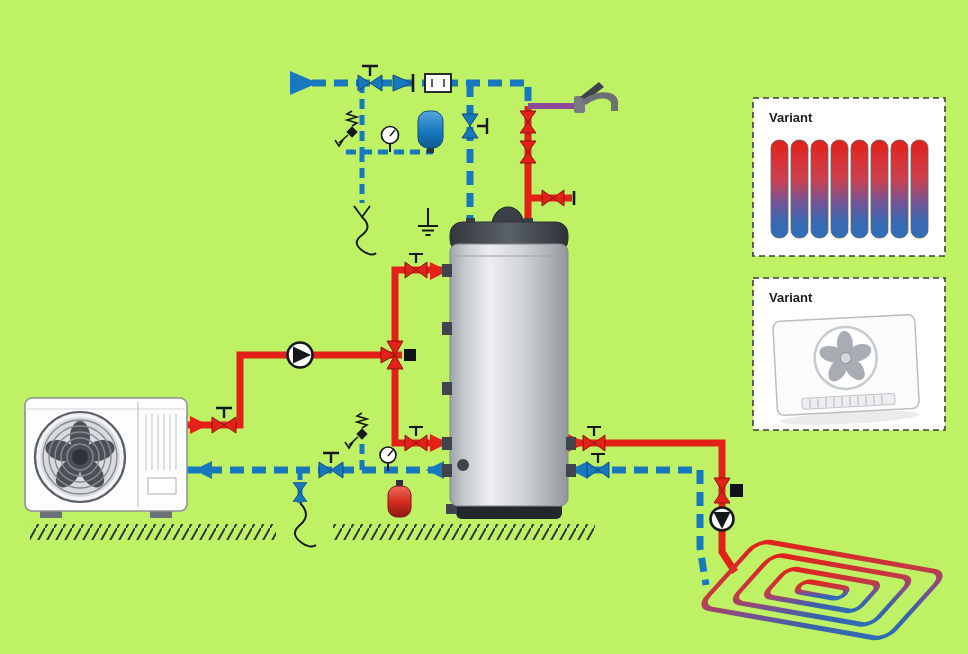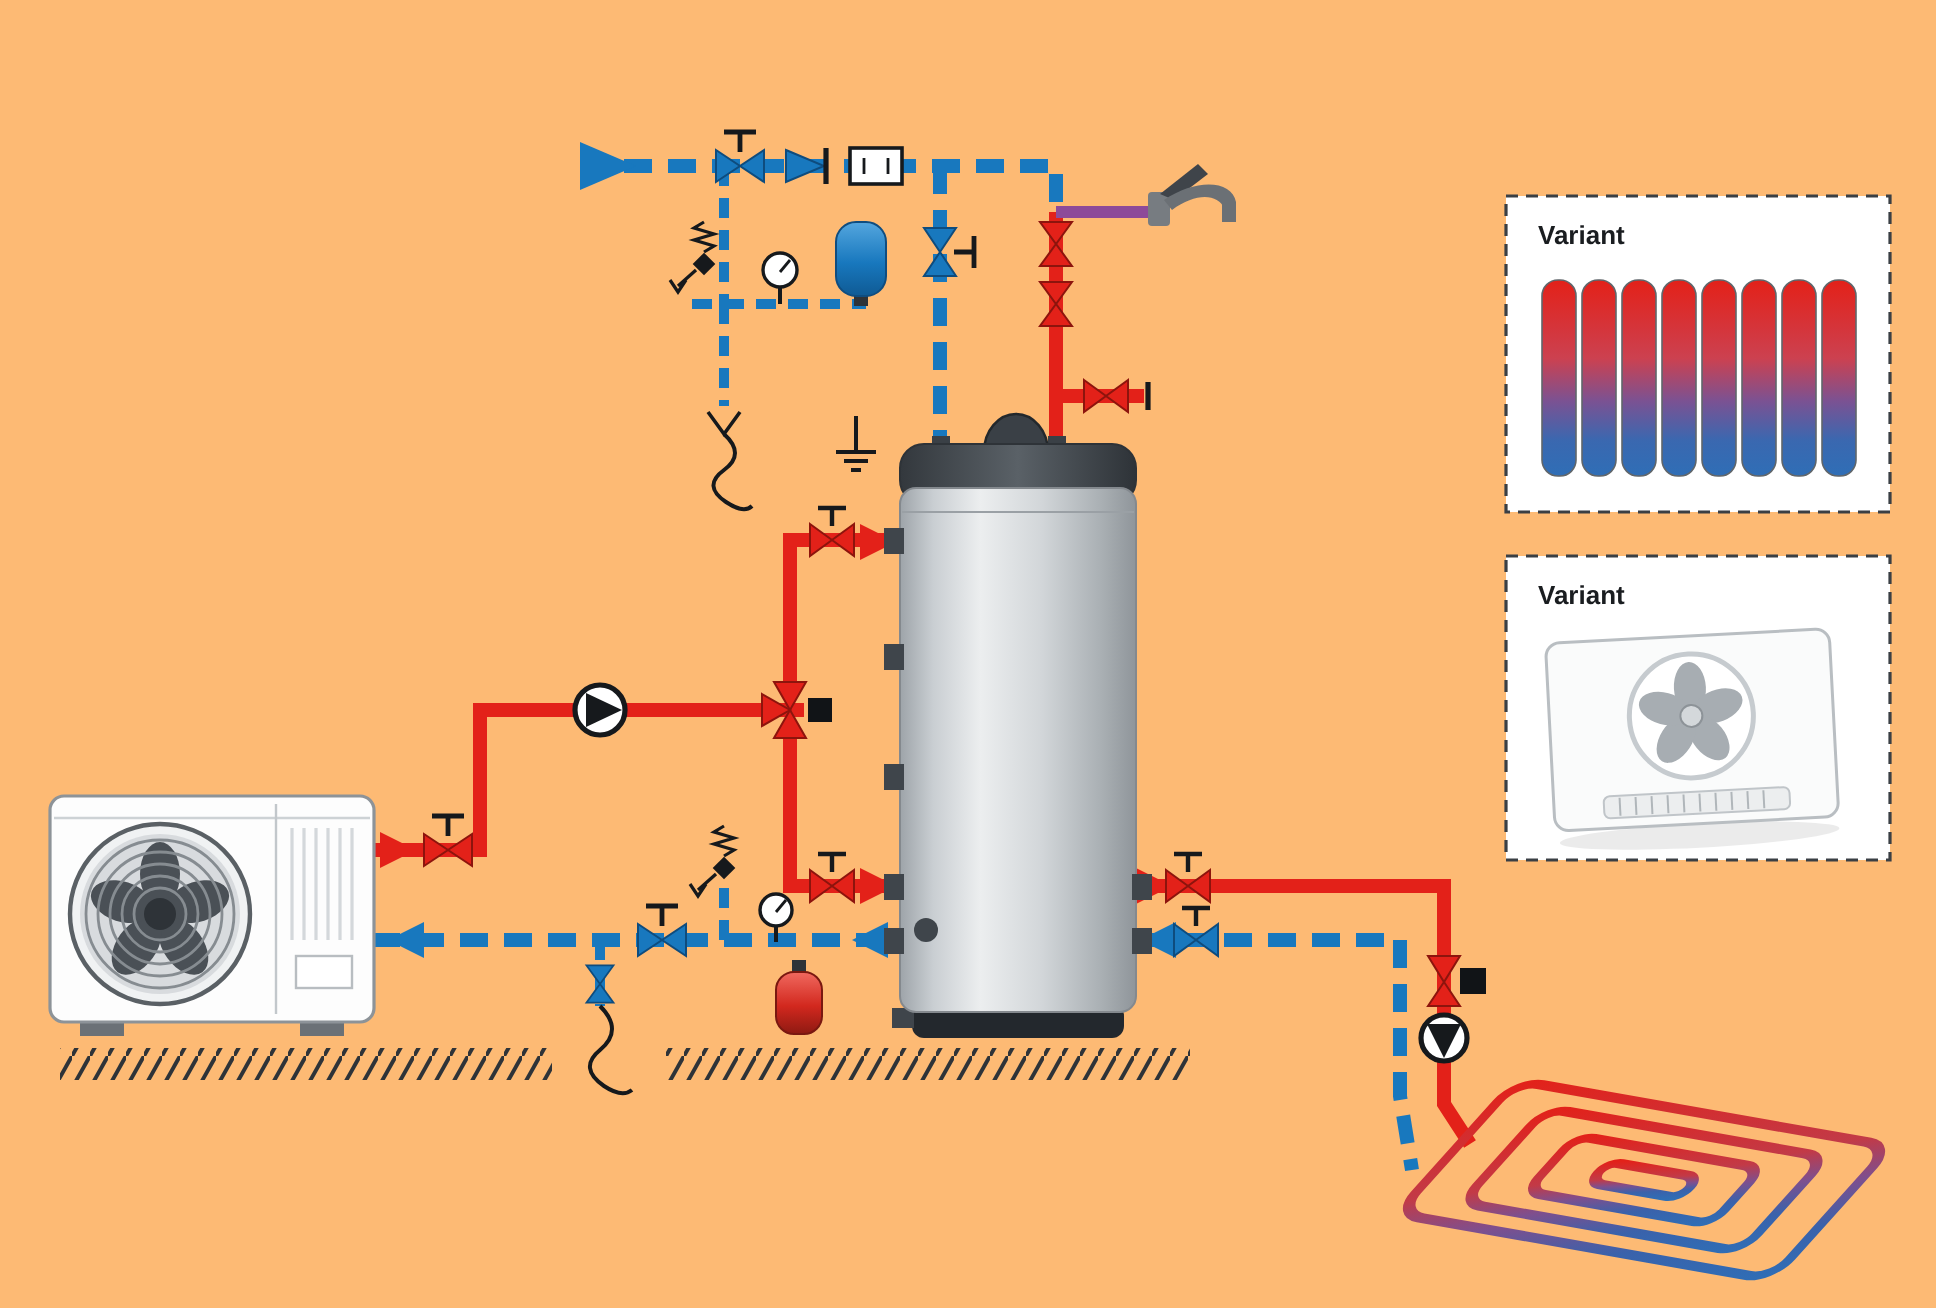--- a/index.html
+++ b/index.html
@@ -1,16 +1,16 @@
 <!DOCTYPE html>
 <html><head>
 <meta charset="utf-8">
 <style>
   html,body{margin:0;padding:0;background:#ffffff;}
-  .stage{position:relative;width:968px;height:654px;background:#fdba74;overflow:hidden;
+  .stage{position:relative;width:968px;height:654px;background:#bef264;overflow:hidden;
          font-family:"Liberation Sans", sans-serif;}
   svg{display:block;}
   text.variant{font-family:"Liberation Sans", sans-serif;font-size:13px;font-weight:bold;fill:#1a1d20;}
 </style>
 </head>
 <body>
 
 <div class="stage">
 <svg width="968" height="654" viewBox="0 0 968 654">
   <defs>

